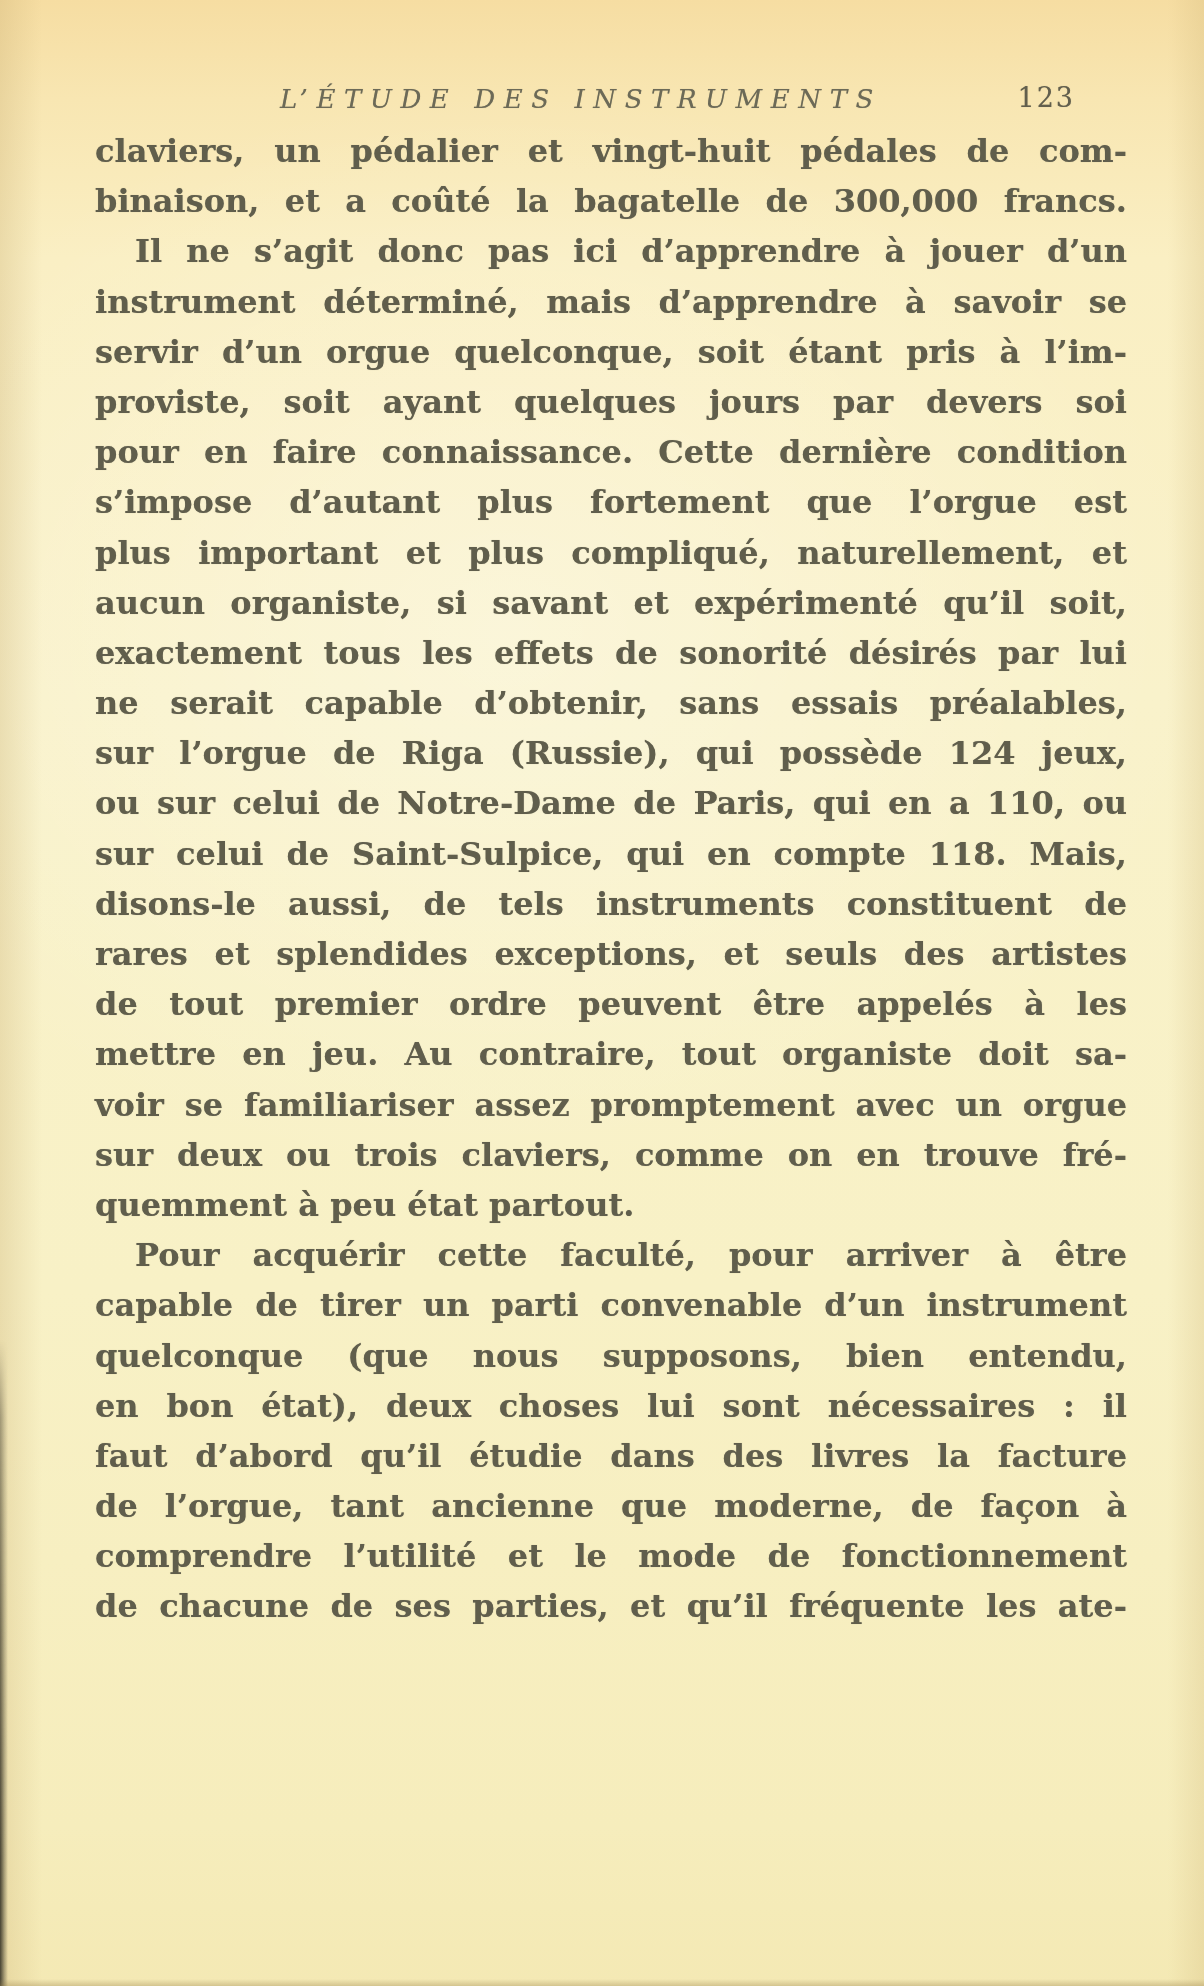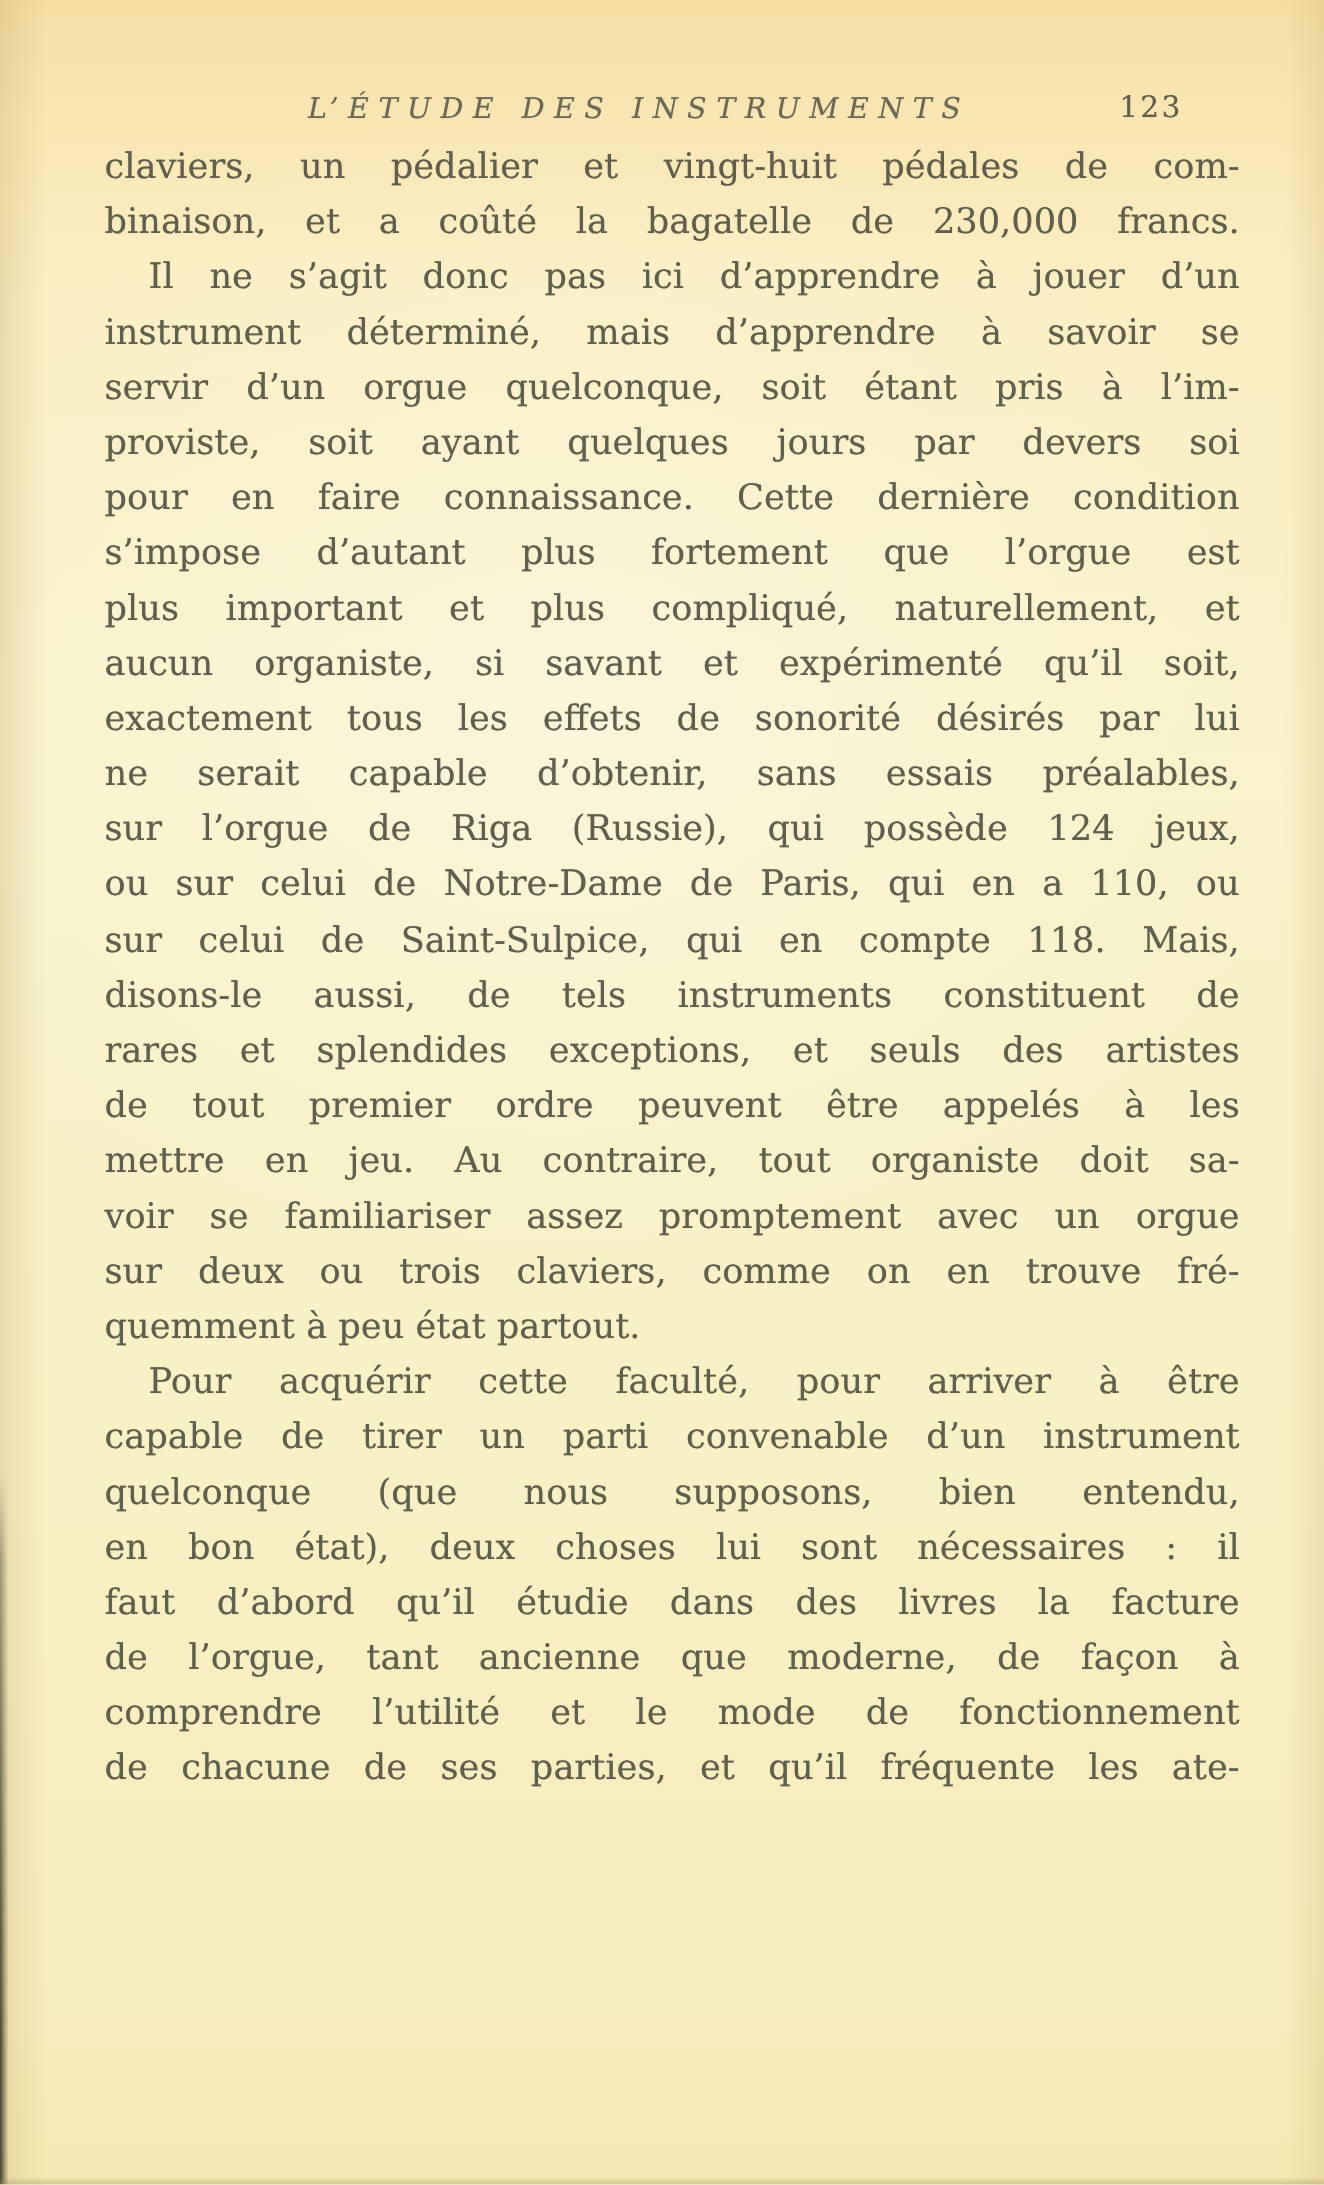--- a/index.html
+++ b/index.html
@@ -49,20 +49,21 @@
     text-shadow: 0 0 0.7px rgba(96,94,76,0.55);
   }
   .paragraph { margin: 0; }
   .line {
     display: block;
     text-align: justify;
     text-align-last: justify;
     height: 50.2px;
     white-space: normal;
     overflow: visible;
+    font-weight: bold;
   }
   .line.indent { text-indent: 40px; }
   .line.para-end { text-align-last: left; }
 
   .binding-edge {
     position: absolute;
     left: 0; top: 1340px; width: 8px; height: 646px;
     background: linear-gradient(90deg, rgba(42,40,31,0.85), rgba(52,50,38,0.35) 55%, rgba(52,50,38,0) 100%);
     -webkit-mask-image: linear-gradient(180deg, transparent 0%, rgba(0,0,0,0.45) 12%, rgba(0,0,0,0.75) 45%, #000 80%, #000 100%);
     mask-image: linear-gradient(180deg, transparent 0%, rgba(0,0,0,0.45) 12%, rgba(0,0,0,0.75) 45%, #000 80%, #000 100%);
@@ -79,21 +80,21 @@
 <div class="page">
 
   <div class="page-header">
     <div class="running-title">L’ÉTUDE DES INSTRUMENTS</div>
     <div class="page-number">123</div>
   </div>
 
   <div class="text-block">
       <div class="paragraph">
         <div class="line">claviers, un pédalier et vingt-huit pédales de com-</div>
-        <div class="line">binaison, et a coûté la bagatelle de 230,000 francs.</div>
+        <div class="line">binaison, et a coûté la bagatelle de 300,000 francs.</div>
       </div>
       <div class="paragraph">
         <div class="line indent">Il ne s’agit donc pas ici d’apprendre à jouer d’un</div>
         <div class="line">instrument déterminé, mais d’apprendre à savoir se</div>
         <div class="line">servir d’un orgue quelconque, soit étant pris à l’im-</div>
         <div class="line">proviste, soit ayant quelques jours par devers soi</div>
         <div class="line">pour en faire connaissance. Cette dernière condition</div>
         <div class="line">s’impose d’autant plus fortement que l’orgue est</div>
         <div class="line">plus important et plus compliqué, naturellement, et</div>
         <div class="line">aucun organiste, si savant et expérimenté qu’il soit,</div>

